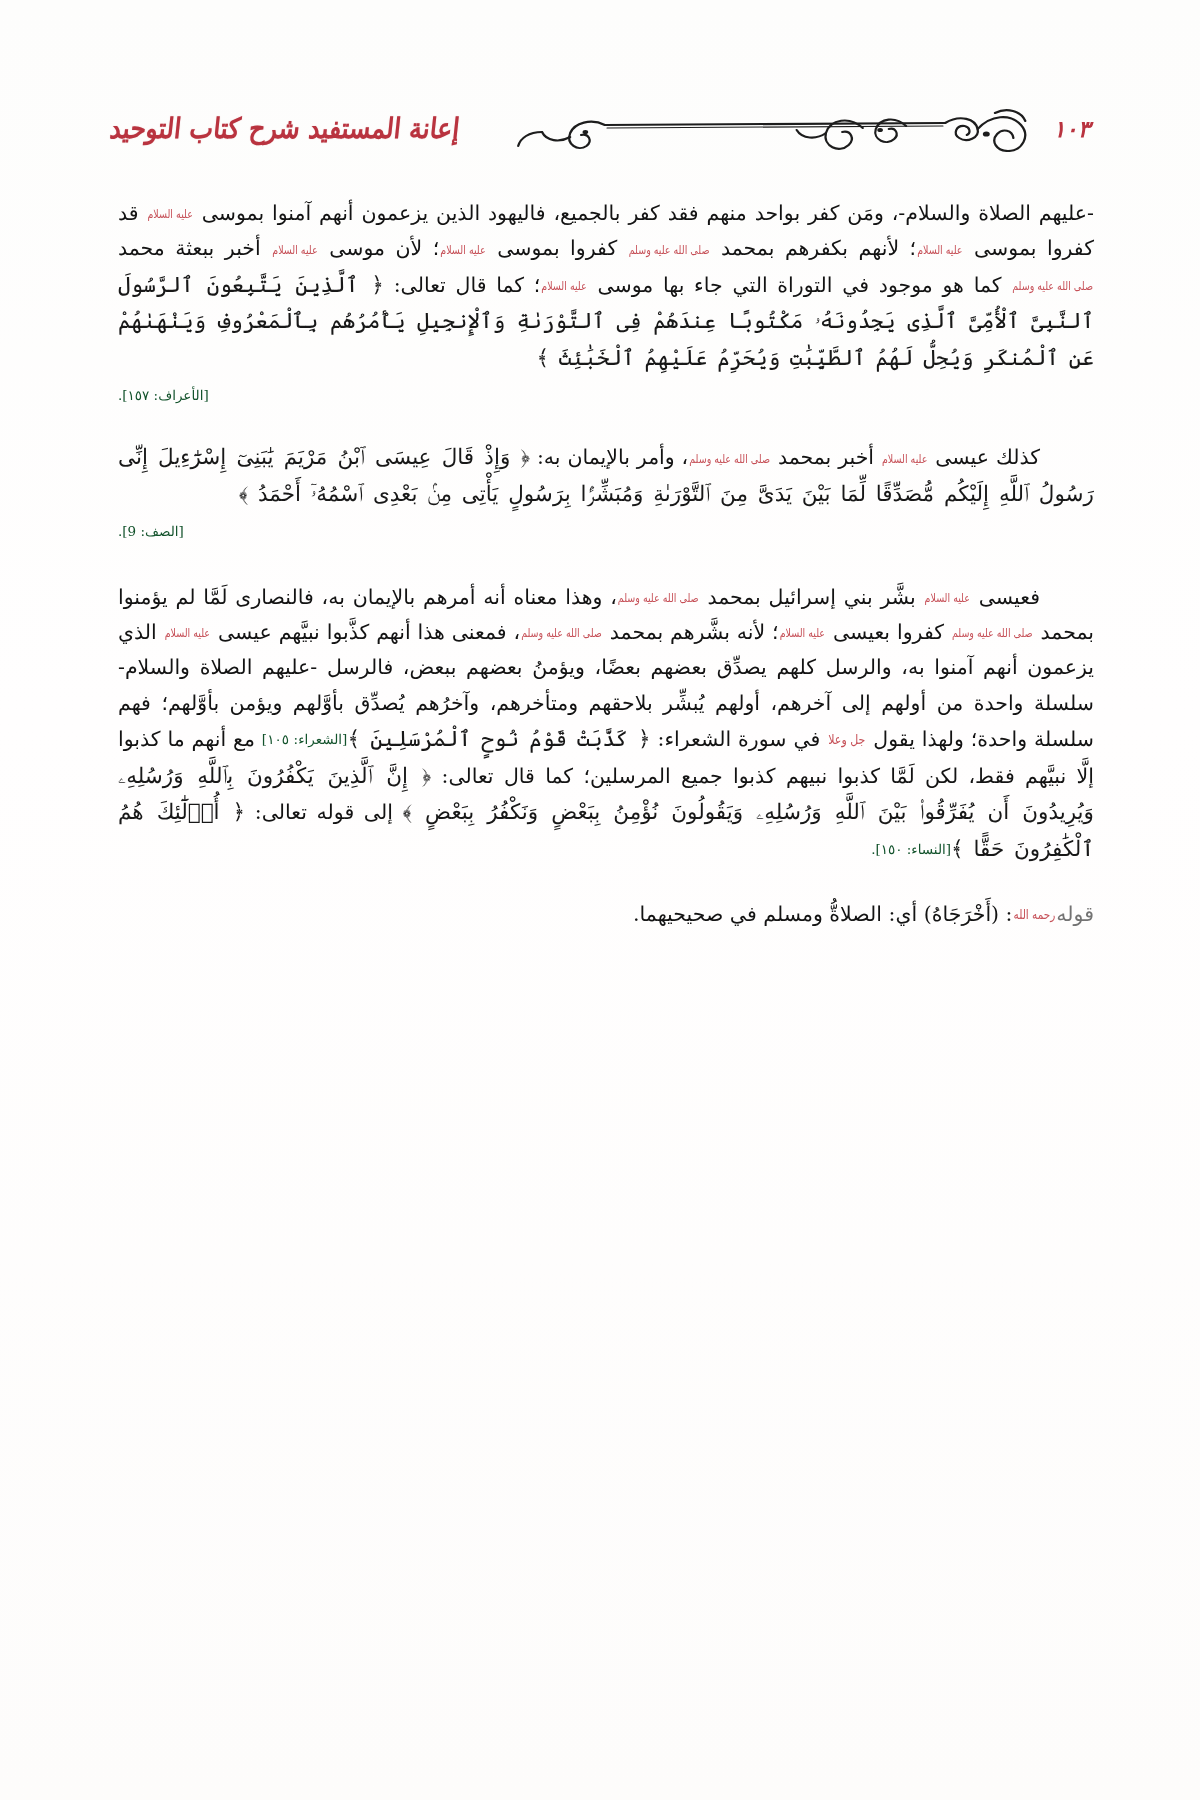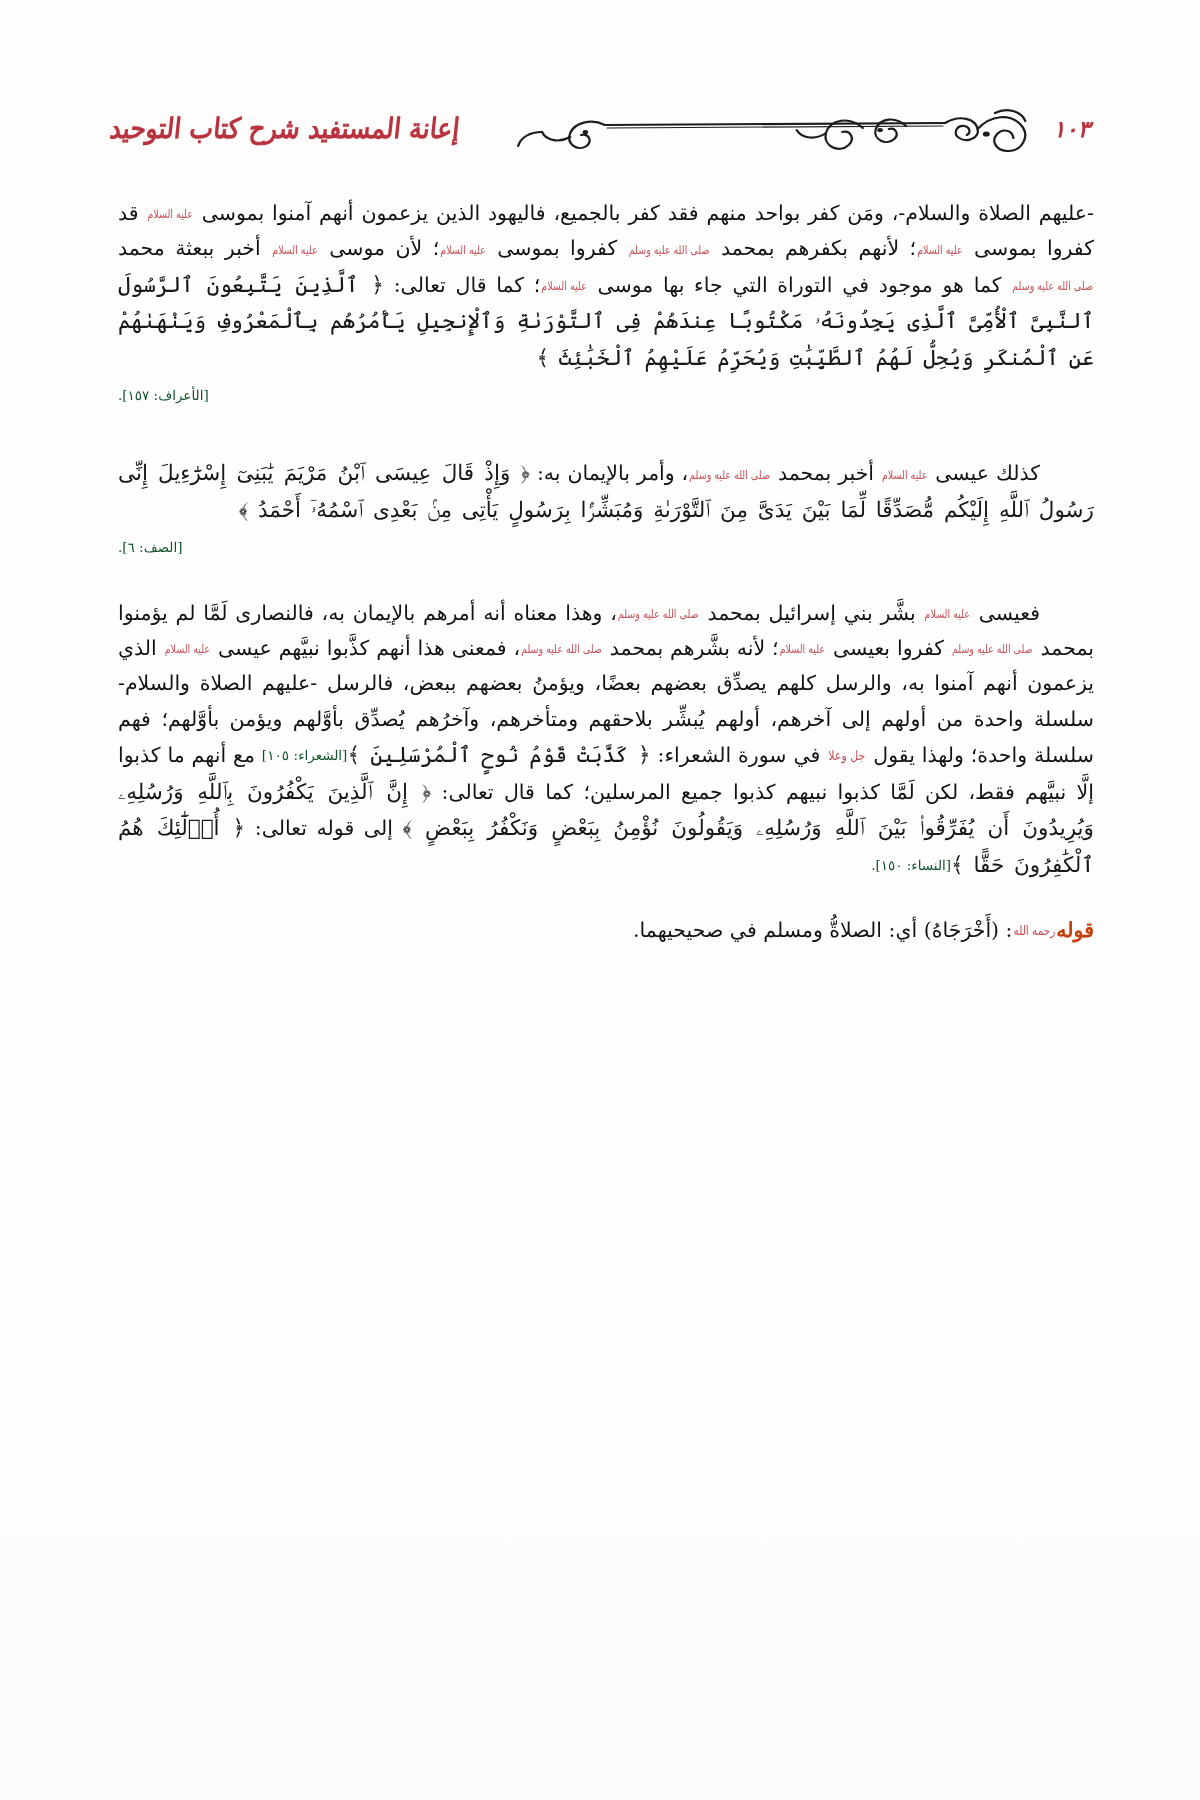--- a/index.html
+++ b/index.html
@@ -75,21 +75,21 @@
     line-height:35.4px;
     font-family:"DejaVu Serif","Liberation Serif",serif;
   }
   p.para{
     margin:0 0 0 0;
     text-align:justify;
     text-align-last:right;
     direction:rtl;
     filter:contrast(1.02);
   }
-  p.para + p.para{margin-top:42px;}
+  p.para + p.para{margin-top:26px;}
   p.para.gap-lg + p.para{margin-top:30px;}
 
   .indent{display:inline-block;width:54px;}
 
   
   .hon{
     color:#c0434b;
     font-size:10.5px;
     line-height:1;
     letter-spacing:-0.6px;
@@ -120,21 +120,21 @@
     letter-spacing:-0.2px;
   }
 
   
   .line-ref{
     display:block;
     text-align:left;
     text-align-last:left;
     margin-top:2px;
   }
-  .redb{color:#c2410c;font-weight:bold;}
+  .redb{color:#737373;font-weight:normal;}
 
   .lastline{
     text-align:center;
     text-align-last:center;
     margin-top:28px;
   }
   .noselect{user-select:none;}
 </style>
 </head>
 <body>
@@ -179,21 +179,21 @@
 
   <div class="body-col">
 
     <p class="para">
       <span>-عليهم الصلاة والسلام-، ومَن كفر بواحد منهم فقد كفر بالجميع، فاليهود الذين يزعمون أنهم آمنوا بموسى </span><span class="hon wide">عليه السلام</span><span> قد كفروا بموسى </span><span class="hon wide">عليه السلام</span><span>؛ لأنهم بكفرهم بمحمد </span><span class="hon wide">صلى الله عليه وسلم</span><span> كفروا بموسى </span><span class="hon wide">عليه السلام</span><span>؛ لأن موسى </span><span class="hon wide">عليه السلام</span><span> أخبر ببعثة محمد </span><span class="hon wide">صلى الله عليه وسلم</span><span> كما هو موجود في التوراة التي جاء بها موسى </span><span class="hon wide">عليه السلام</span><span>؛ كما قال تعالى: </span><span class="quran">﴿ ٱلَّذِينَ يَتَّبِعُونَ ٱلرَّسُولَ ٱلنَّبِىَّ ٱلْأُمِّىَّ ٱلَّذِى يَجِدُونَهُۥ مَكْتُوبًا عِندَهُمْ فِى ٱلتَّوْرَىٰةِ وَٱلْإِنجِيلِ يَأْمُرُهُم بِٱلْمَعْرُوفِ وَيَنْهَىٰهُمْ عَنِ ٱلْمُنكَرِ وَيُحِلُّ لَهُمُ ٱلطَّيِّبَٰتِ وَيُحَرِّمُ عَلَيْهِمُ ٱلْخَبَٰئِثَ ﴾</span>
       <span class="line-ref ref">[الأعراف: ١٥٧].</span>
     </p>
 
     <p class="para gap-lg">
       <span class="indent"></span><span>كذلك عيسى </span><span class="hon wide">عليه السلام</span><span> أخبر بمحمد </span><span class="hon wide">صلى الله عليه وسلم</span><span>، وأمر بالإيمان به: </span><span class="quran">﴿ وَإِذْ قَالَ عِيسَى ٱبْنُ مَرْيَمَ يَٰبَنِىٓ إِسْرَٰٓءِيلَ إِنِّى رَسُولُ ٱللَّهِ إِلَيْكُم مُّصَدِّقًا لِّمَا بَيْنَ يَدَىَّ مِنَ ٱلتَّوْرَىٰةِ وَمُبَشِّرًۢا بِرَسُولٍ يَأْتِى مِنۢ بَعْدِى ٱسْمُهُۥٓ أَحْمَدُ ﴾</span>
-      <span class="line-ref ref">[الصف: ٦].</span>
+      <span class="line-ref ref">[الصف: 9].</span>
     </p>
 
     <p class="para gap-lg">
       <span class="indent"></span><span>فعيسى </span><span class="hon wide">عليه السلام</span><span> بشَّر بني إسرائيل بمحمد </span><span class="hon wide">صلى الله عليه وسلم</span><span>، وهذا معناه أنه أمرهم بالإيمان به، فالنصارى لَمَّا لم يؤمنوا بمحمد </span><span class="hon wide">صلى الله عليه وسلم</span><span> كفروا بعيسى </span><span class="hon wide">عليه السلام</span><span>؛ لأنه بشَّرهم بمحمد </span><span class="hon wide">صلى الله عليه وسلم</span><span>، فمعنى هذا أنهم كذَّبوا نبيَّهم عيسى </span><span class="hon wide">عليه السلام</span><span> الذي يزعمون أنهم آمنوا به، والرسل كلهم يصدِّق بعضهم بعضًا، ويؤمنُ بعضهم ببعض، فالرسل -عليهم الصلاة والسلام- سلسلة واحدة من أولهم إلى آخرهم، أولهم يُبشِّر بلاحقهم ومتأخرهم، وآخرُهم يُصدِّق بأوَّلهم ويؤمن بأوَّلهم؛ فهم سلسلة واحدة؛ ولهذا يقول </span><span class="hon jalla">جل وعلا</span><span> في سورة الشعراء: </span><span class="quran">﴿ كَذَّبَتْ قَوْمُ نُوحٍ ٱلْمُرْسَلِينَ ﴾</span><span class="ref">[الشعراء: ١٠٥]</span><span> مع أنهم ما كذبوا إلَّا نبيَّهم فقط، لكن لَمَّا كذبوا نبيهم كذبوا جميع المرسلين؛ كما قال تعالى: </span><span class="quran">﴿ إِنَّ ٱلَّذِينَ يَكْفُرُونَ بِٱللَّهِ وَرُسُلِهِۦ وَيُرِيدُونَ أَن يُفَرِّقُوا۟ بَيْنَ ٱللَّهِ وَرُسُلِهِۦ وَيَقُولُونَ نُؤْمِنُ بِبَعْضٍ وَنَكْفُرُ بِبَعْضٍ ﴾</span><span> إلى قوله تعالى: </span><span class="quran">﴿ أُو۟لَٰٓئِكَ هُمُ ٱلْكَٰفِرُونَ حَقًّا ﴾</span><span class="ref">[النساء: ١٥٠].</span>
     </p>
 
     <p class="para lastline">
       <span class="redb">قوله</span><span class="hon">رحمه الله</span><span>: </span><span>(أَخْرَجَاهُ)</span><span> أي: الصلاةُّ ومسلم في صحيحيهما.</span>
     </p>
 

